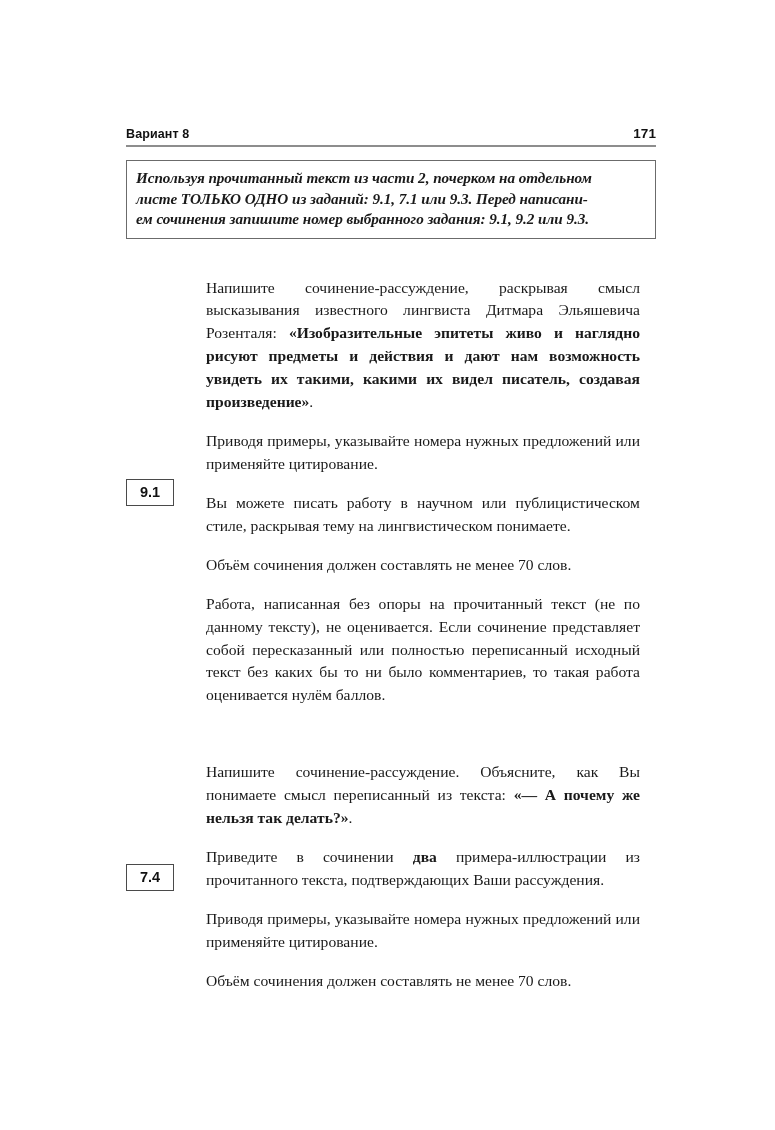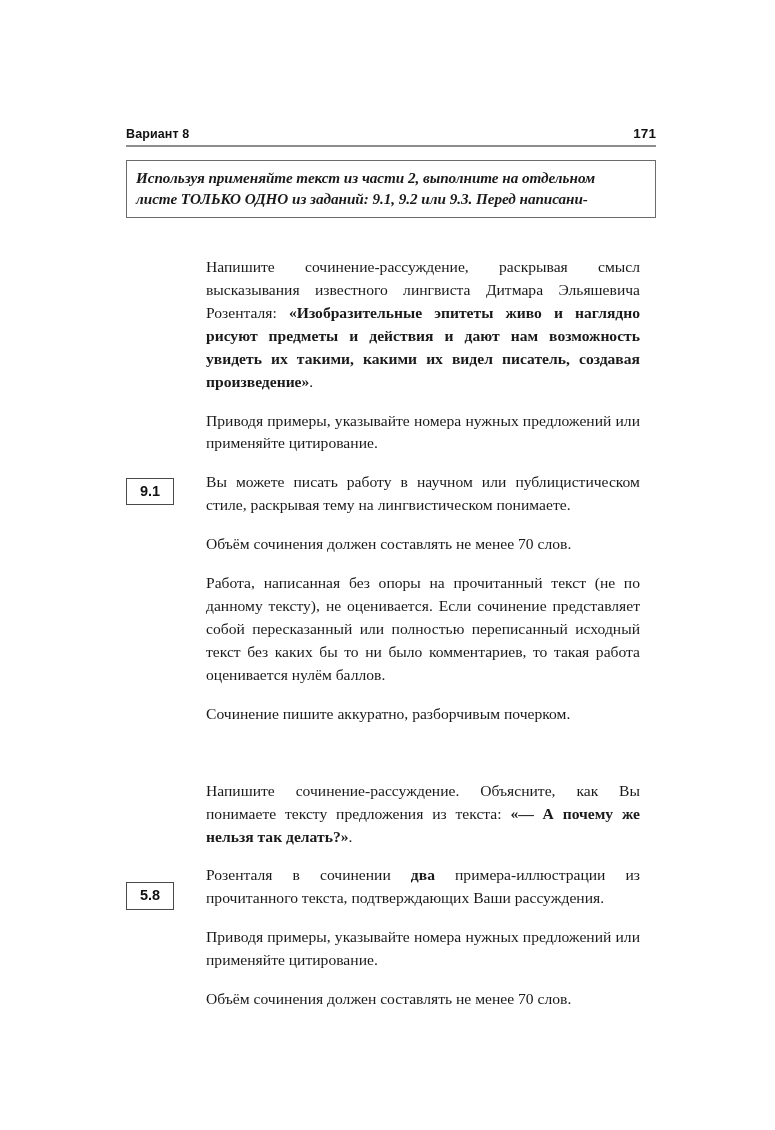--- a/index.html
+++ b/index.html
@@ -124,40 +124,40 @@
   <div class="content">
 
     <div class="runhead">
       <span class="variant">Вариант 8</span>
       <span class="pageno">171</span>
     </div>
     <div class="rule"></div>
 
 
     <div class="instruction-box">
-      <p>Используя применяйте текст из части 2, выполните на отдельном</p>
-      <p>листе ТОЛЬКО ОДНО из заданий: 9.1, 9.2 или 9.3. Перед написани-</p>
+      <p>Используя прочитанный текст из части 2, почерком на отдельном</p>
+      <p>листе ТОЛЬКО ОДНО из заданий: 9.1, 7.1 или 9.3. Перед написани-</p>
+      <p class="l2">ем сочинения запишите номер выбранного задания: 9.1, 9.2 или 9.3.</p>
     </div>
 
     <div class="task">
       <div class="task-num">9.1</div>
       <div class="task-body">
         <p><span>Напишите сочинение-рассуждение, раскрывая смысл высказывания известного лингвиста Дитмара Эльяшевича Розенталя: </span><b>«Изобразительные эпитеты живо и наглядно рисуют предметы и действия и дают нам возможность увидеть их такими, какими их видел писатель, создавая произведение»</b><span>.</span></p>
         <p>Приводя примеры, указывайте номера нужных предложений или применяйте цитирование.</p>
         <p>Вы можете писать работу в научном или публицистическом стиле, раскрывая тему на лингвистическом понимаете.</p>
         <p>Объём сочинения должен составлять не менее 70 слов.</p>
         <p>Работа, написанная без опоры на прочитанный текст (не по данному тексту), не оценивается. Если сочинение представляет собой пересказанный или полностью переписанный исходный текст без каких бы то ни было комментариев, то такая работа оценивается нулём баллов.</p>
-        <p>Сочинение пишите аккуратно, разборчивым почерком.</p>
       </div>
     </div>
 
     <div class="task">
-      <div class="task-num">5.8</div>
+      <div class="task-num">7.4</div>
       <div class="task-body">
-        <p><span>Напишите сочинение-рассуждение. Объясните, как Вы понимаете тексту предложения из текста: </span><b>«— А почему же нельзя так делать?»</b><span>.</span></p>
-        <p><span>Розенталя в сочинении </span><b>два</b><span> примера-иллюстрации из прочитанного текста, подтверждающих Ваши рассуждения.</span></p>
+        <p><span>Напишите сочинение-рассуждение. Объясните, как Вы понимаете смысл переписанный из текста: </span><b>«— А почему же нельзя так делать?»</b><span>.</span></p>
+        <p><span>Приведите в сочинении </span><b>два</b><span> примера-иллюстрации из прочитанного текста, подтверждающих Ваши рассуждения.</span></p>
         <p>Приводя примеры, указывайте номера нужных предложений или применяйте цитирование.</p>
         <p>Объём сочинения должен составлять не менее 70 слов.</p>
       </div>
     </div>
 
   </div>
 </div>
 
 </body></html>

